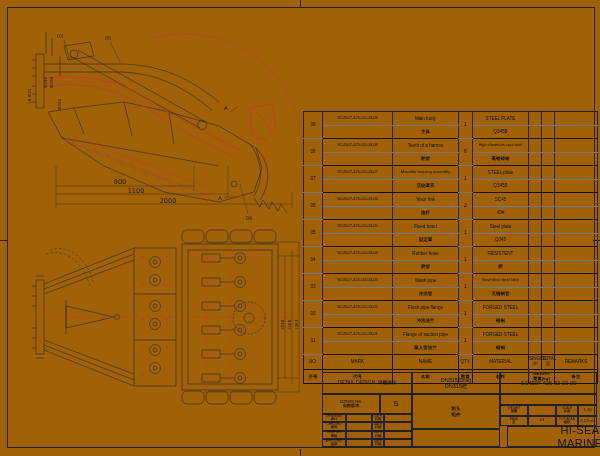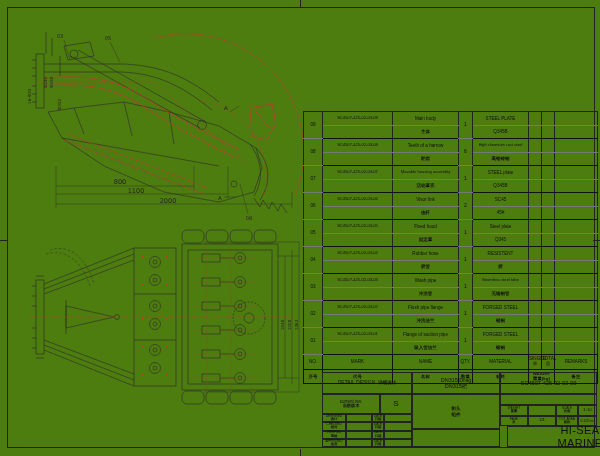--- a/index.html
+++ b/index.html
@@ -1,16 +1,16 @@
 <!DOCTYPE html>
 <html><head>
 <meta charset="utf-8">
 <style>
   html,body{margin:0;padding:0;background:#fff;}
-  .sheet{position:relative;width:600px;height:456px;background:#4d7c0f;overflow:hidden;
+  .sheet{position:relative;width:600px;height:456px;background:#a16207;overflow:hidden;
          font-family:"Liberation Sans",sans-serif;color:#111;}
   .frame{position:absolute;left:7px;top:7px;width:588px;height:441px;border:1.2px solid #222;box-sizing:border-box;}
   .tick{position:absolute;background:#222;}
   
   table.bom{position:absolute;left:303px;top:111px;border-collapse:collapse;table-layout:fixed;width:294px;}
   table.bom td{border:0.6px solid #222;padding:0;text-align:center;vertical-align:middle;
                white-space:nowrap;overflow:visible;font-size:4.6px;line-height:1.15;height:12.5px;}
   table.bom tr.en td{border-bottom:0.5px solid #777;}
   table.bom tr.cn td{border-bottom:0.9px solid #111;}
   table.bom td.mark{font-size:4.1px;}

